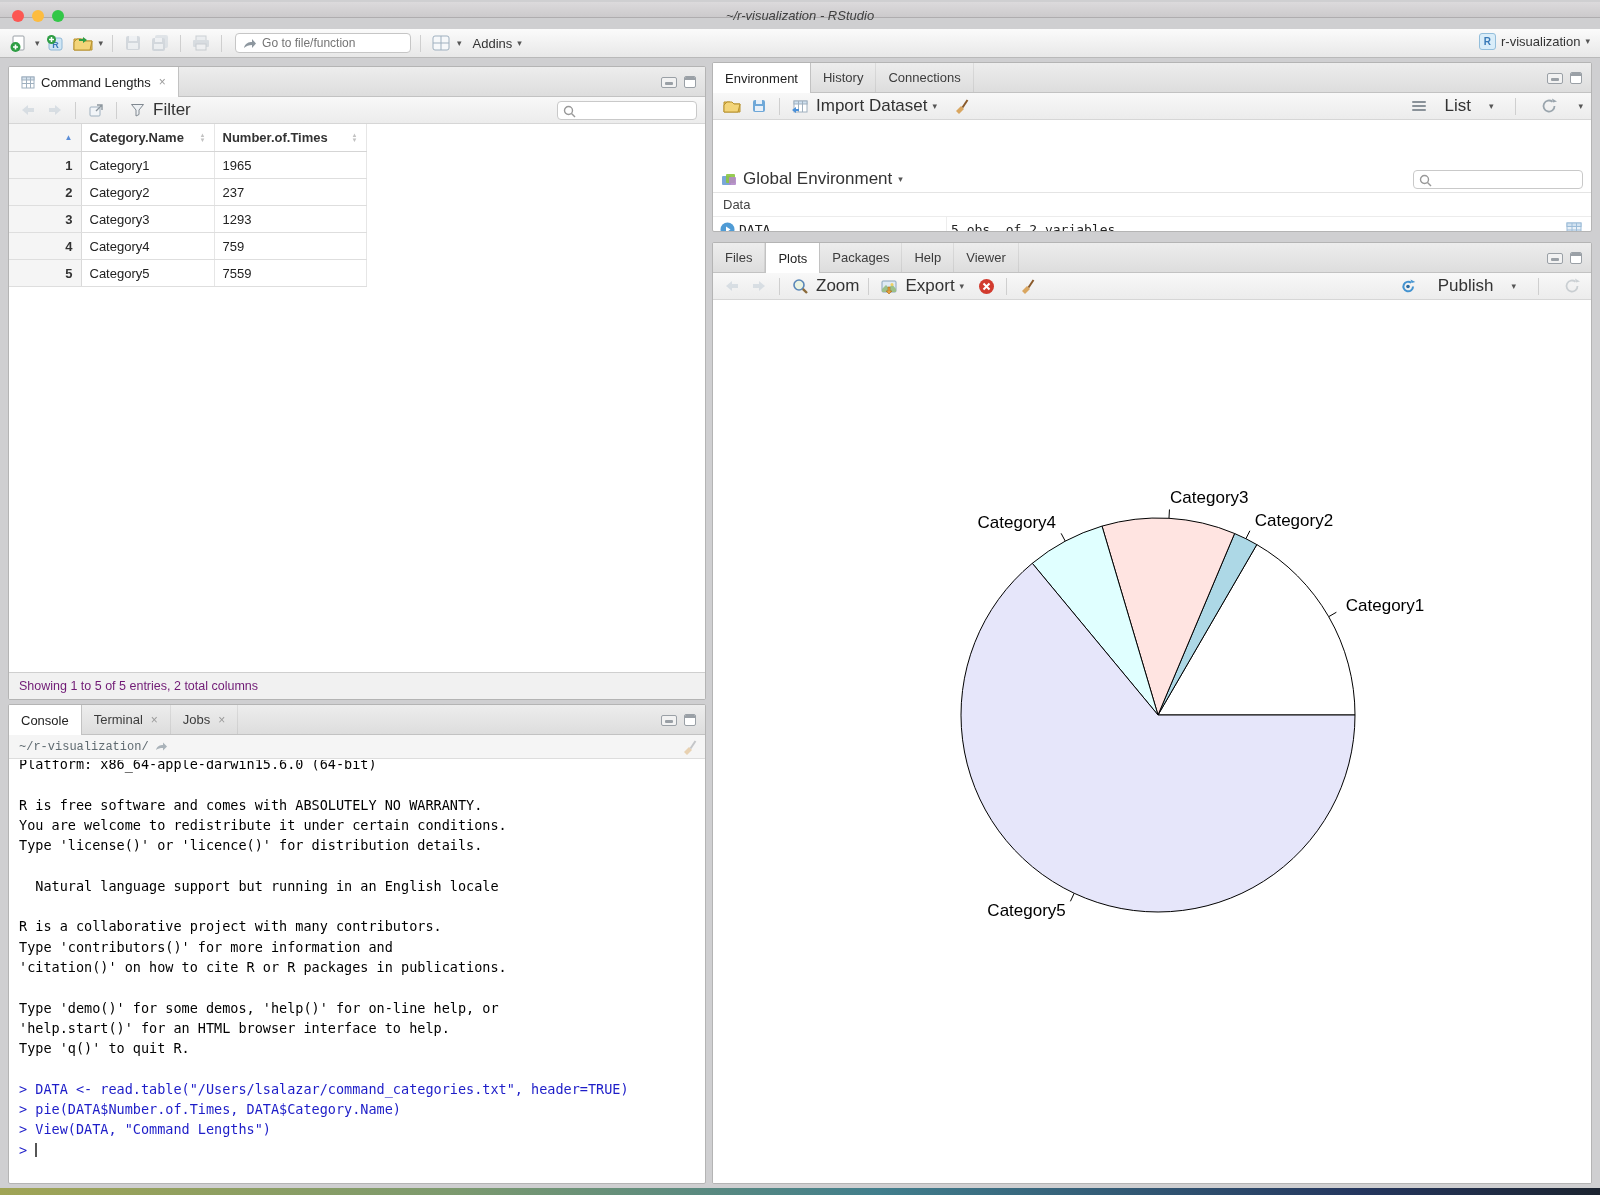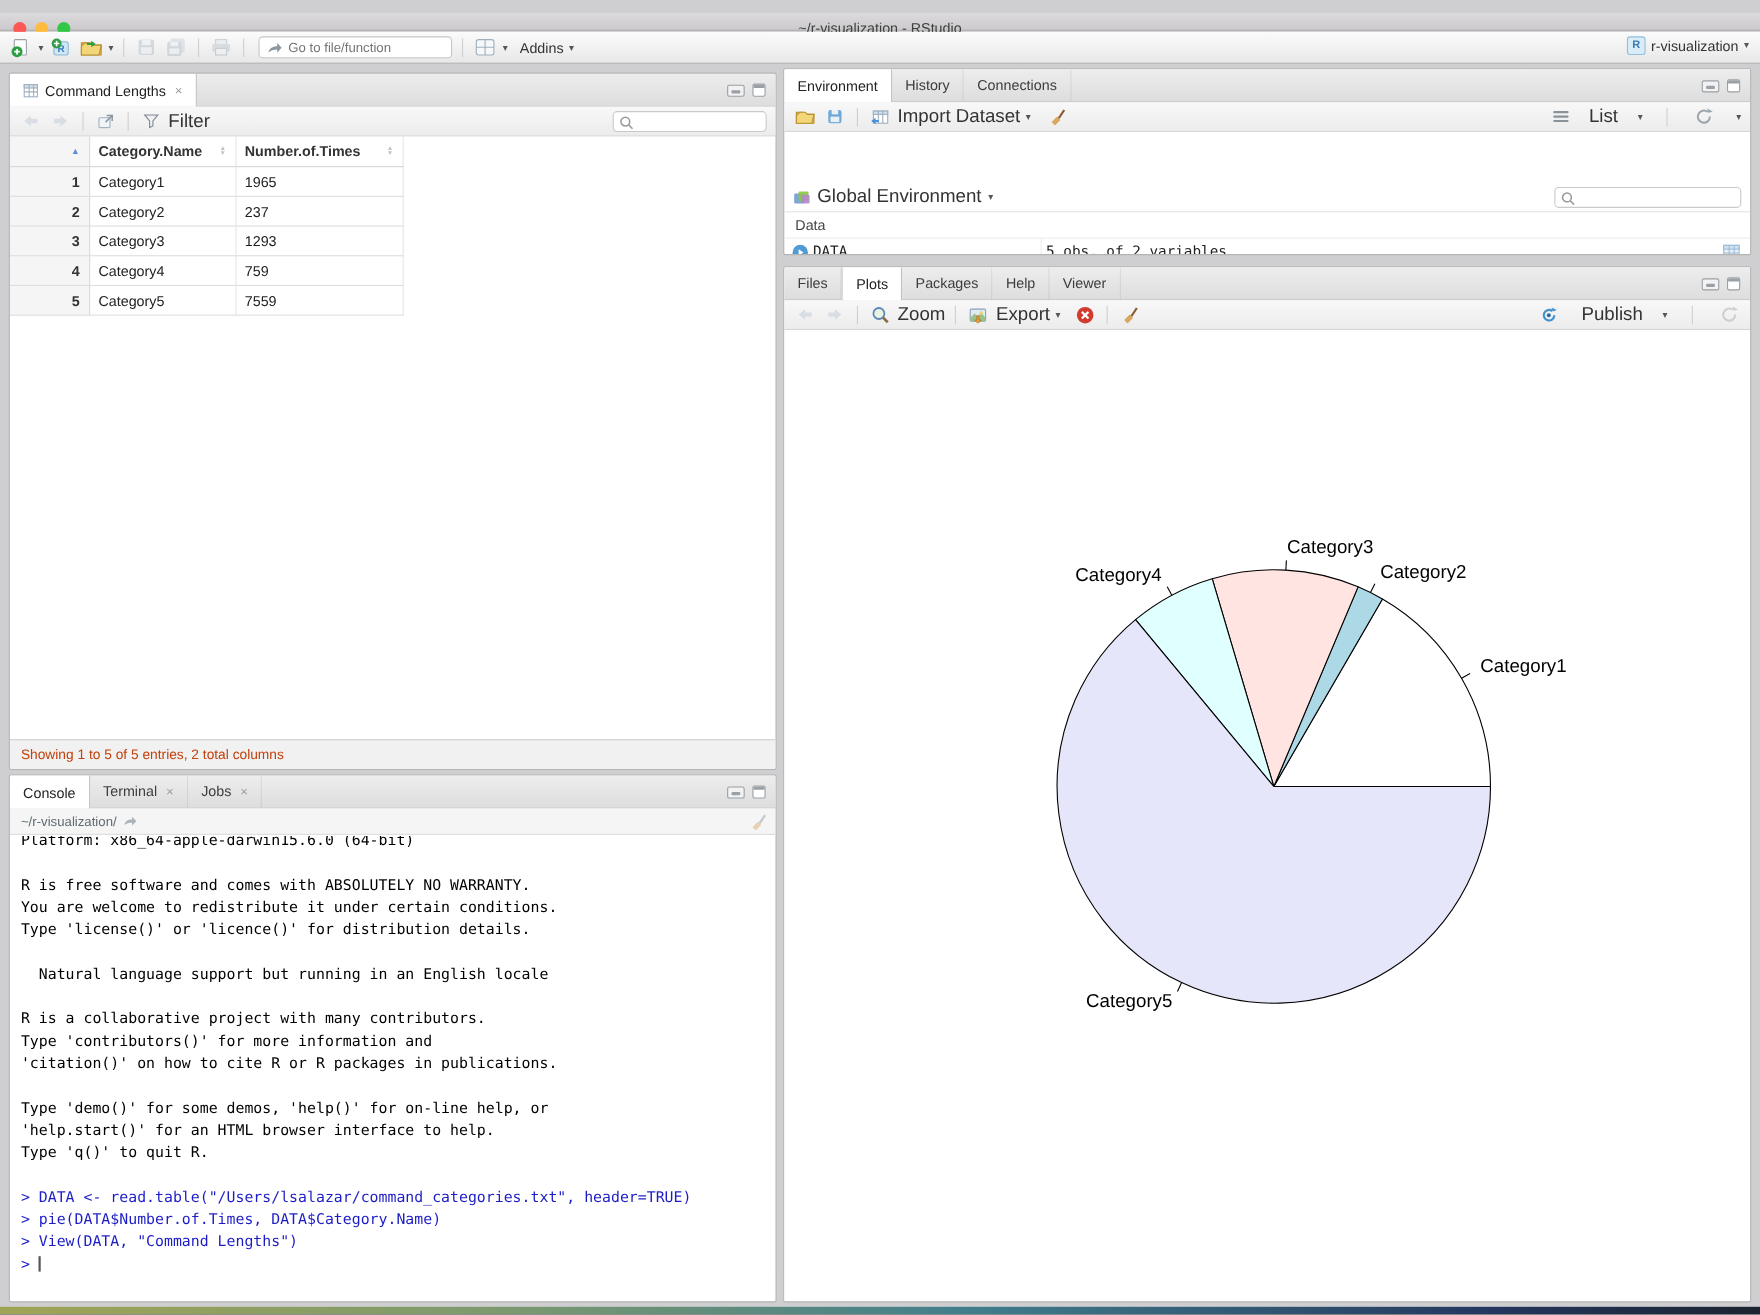--- a/index.html
+++ b/index.html
@@ -3,22 +3,22 @@
 <meta charset="utf-8">
 <style>
   * { box-sizing: border-box; margin: 0; padding: 0; }
   body { margin: 0; background: #222; }
   .screen {
     position: relative; width: 1600px; height: 1195px; overflow: hidden;
     background: #cfcfd1; font-family: "Liberation Sans", sans-serif; color: #333;
   }
   
   .titlebar {
-    position: absolute; left: 0; top: 12px; width: 100%; height: 16px;
-    background: linear-gradient(#dcdadc, #cccacc); border-bottom: 1px solid #afadaf;
+    position: absolute; left: 0; top: 2px; width: 100%; height: 16px;
+    background: linear-gradient(#dcdadc, #cccacc); border-bottom: 1px solid #afadaf; font-style: italic;
   }
   .traffic { position: absolute; top: 8px; width: 12px; height: 12px; border-radius: 50%; }
   .t-red    { left: 12px; }
   .t-yellow { left: 32px; }
   .t-green  { left: 52px; }
   .title-text {
     position: absolute; left: 0; right: 0; top: 0; line-height: 28px;
     text-align: center; font-size: 13px; color: #404040;
   }
   
@@ -86,26 +86,26 @@
     font-weight: bold; text-align: left; padding: 6px 8px; background: #fff;
     border-bottom: 1px solid #d5d5d5; border-right: 1px solid #e6e6e6; height: 27px;
   }
   .viewer-table th .hwrap { display: flex; align-items: center; justify-content: space-between; }
   .viewer-table td { padding: 5px 8px; height: 27px; border-bottom: 1px solid #dedede; border-right: 1px solid #e6e6e6; color: #222; }
   .viewer-table td.rownum, .viewer-table th.rownum { background: #f5f5f5; text-align: right; font-weight: bold; color: #333; border-right: 1px solid #d9d9d9; }
   .sortpair { display: inline-flex; flex-direction: column; font-size: 6px; line-height: 5px; color: #c2c2c2; margin-left: 6px; }
   .sort-active { color: #5b8ed8; font-size: 8px; line-height: 8px; }
   .viewer-status {
     position: absolute; bottom: 0; left: 0; right: 0; height: 27px; background: #f1f1f1;
-    border-top: 1px solid #cfcfcf; font-size: 12.5px; color: #c2410c; line-height: 26px; padding-left: 10px;
+    border-top: 1px solid #cfcfcf; font-size: 12.5px; color: #701a75; line-height: 26px; padding-left: 10px;
   }
   
   .workdir-bar {
     height: 24px; background: #f5f5f5; border-bottom: 1px solid #ddd; position: relative;
-    display: flex; align-items: center; gap: 6px; padding: 0 10px; font-size: 12px; color: #5f6a70;
+    display: flex; align-items: center; gap: 6px; padding: 0 10px; font-size: 12px; color: #5f6a70; font-family: Liberation Mono, monospace;
   }
   .console-body { position: absolute; top: 55px; left: 0; right: 0; bottom: 0; overflow: hidden; }
   #console-text { margin-top: -6px; padding-left: 10px; font-family: "DejaVu Sans Mono", monospace; font-size: 13.5px; line-height: 20.3px; color: #000; white-space: pre; }
   .cursor { display: inline-block; width: 2px; height: 14px; background: #555; vertical-align: -2px; }
   
   .scope-row { height: 27px; border-bottom: 1px solid #e4e4e4; display: flex; align-items: center; gap: 6px; padding: 0 8px; font-size: 13px; position: relative; margin-top: 46px; }
   .env-section { height: 24px; line-height: 24px; padding-left: 10px; font-size: 13px; color: #444; border-bottom: 1px solid #ececec; }
   .env-row { position: relative; height: 26px; border-bottom: 1px solid #e6e6e6; font-family: "DejaVu Sans Mono", monospace; font-size: 13px; color: #222; }
   .env-row .obj-name { position: absolute; left: 26px; top: 5px; }
   .env-row .obj-value { position: absolute; left: 238px; top: 5px; }

